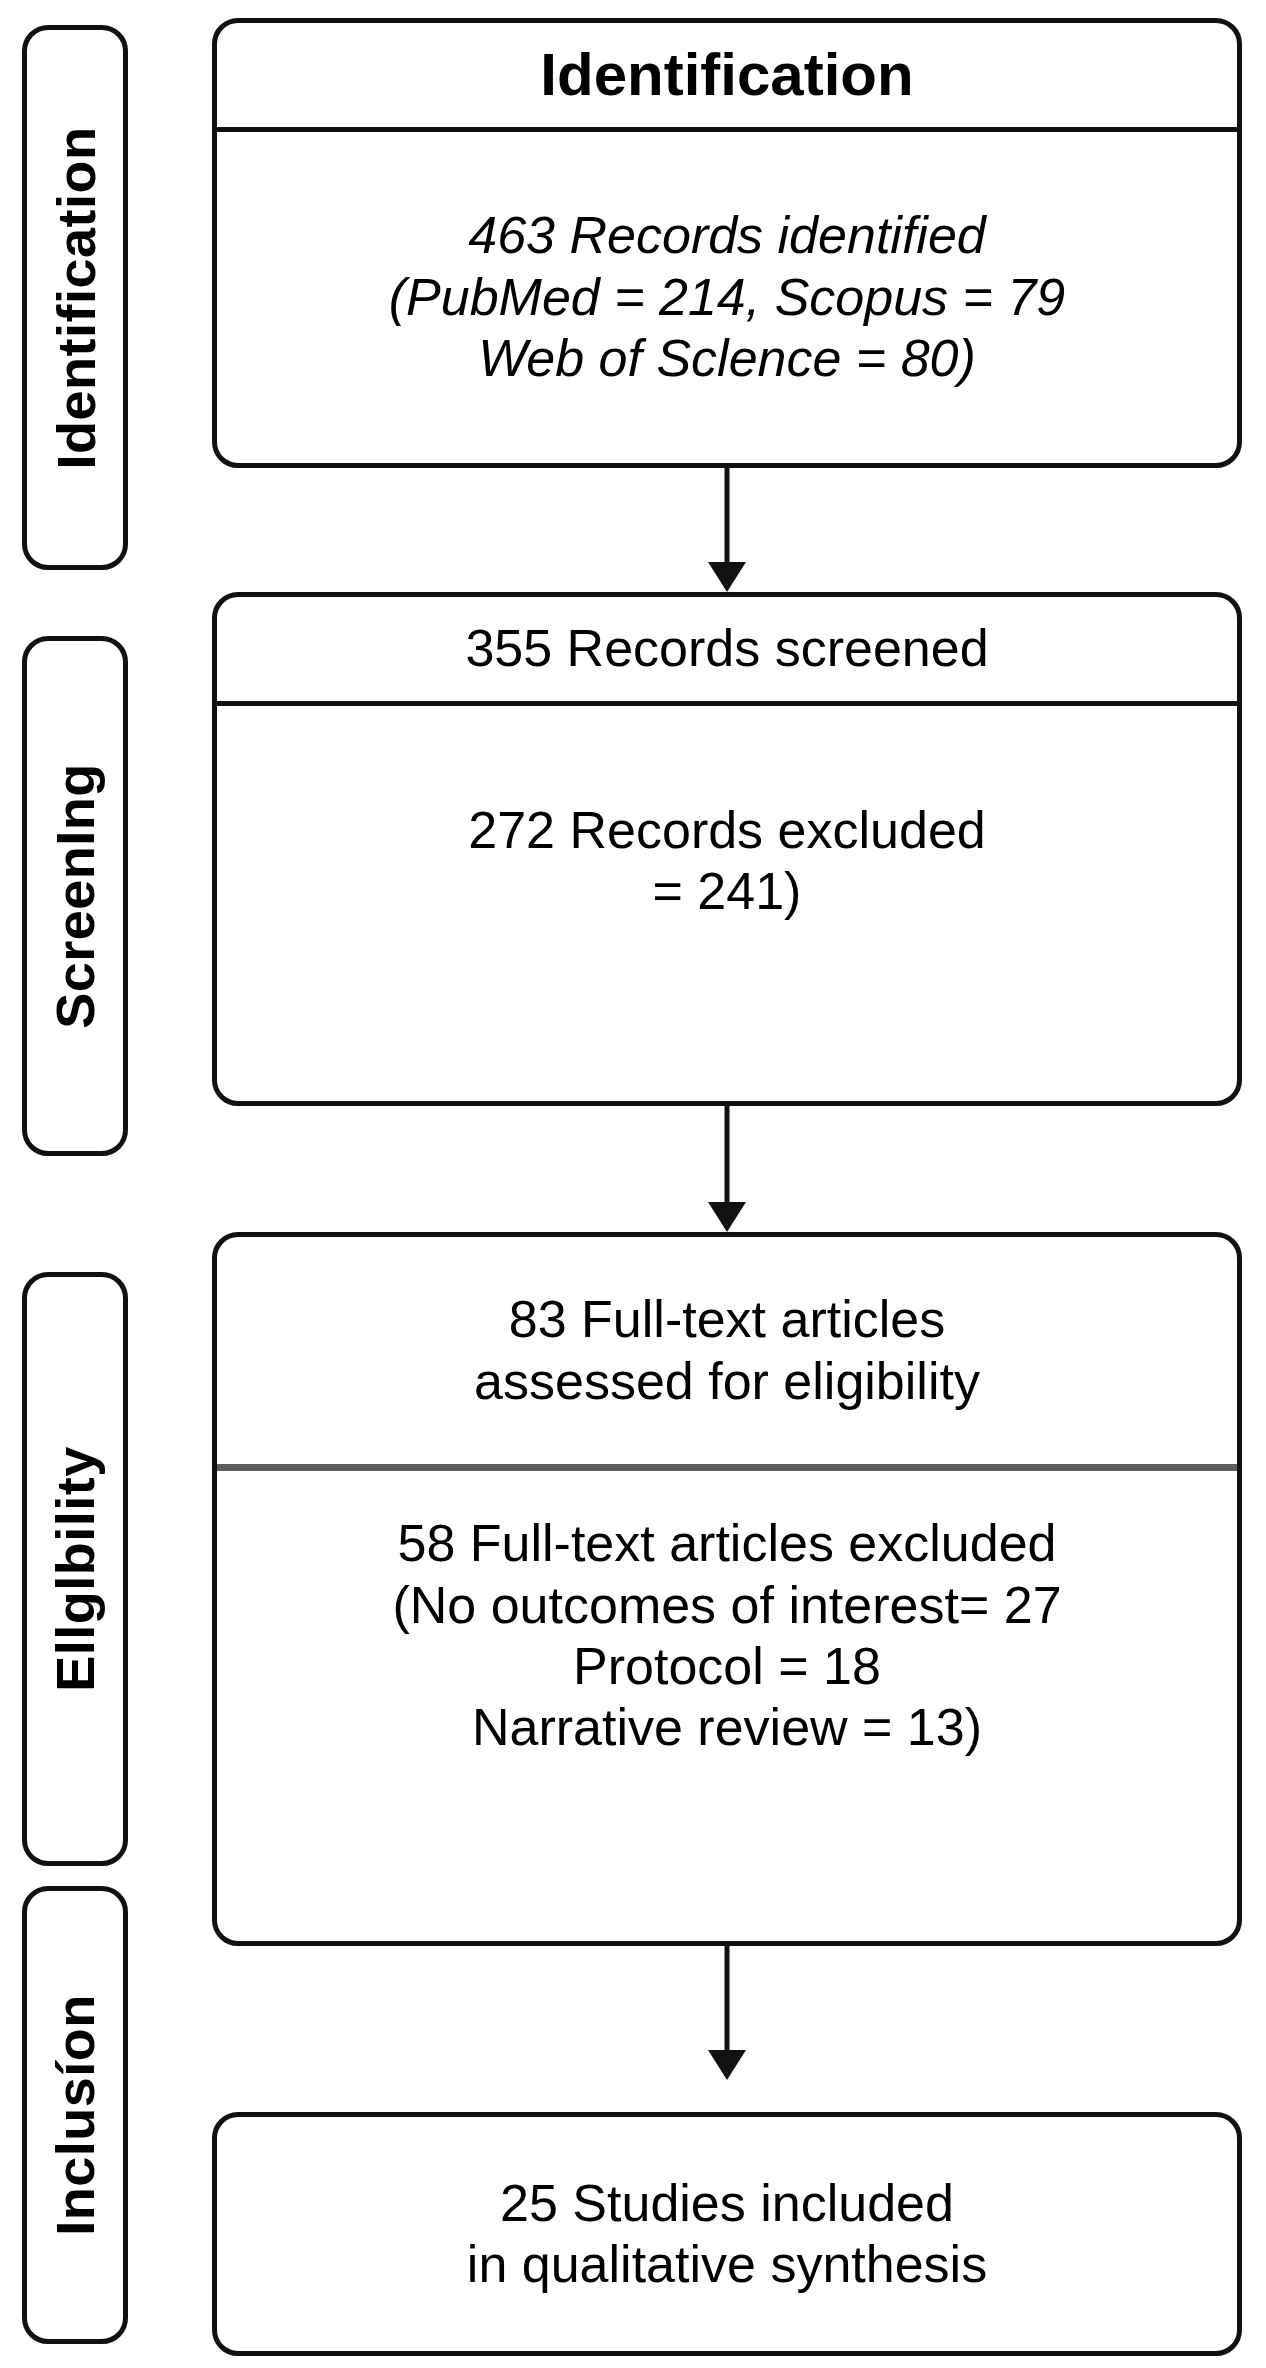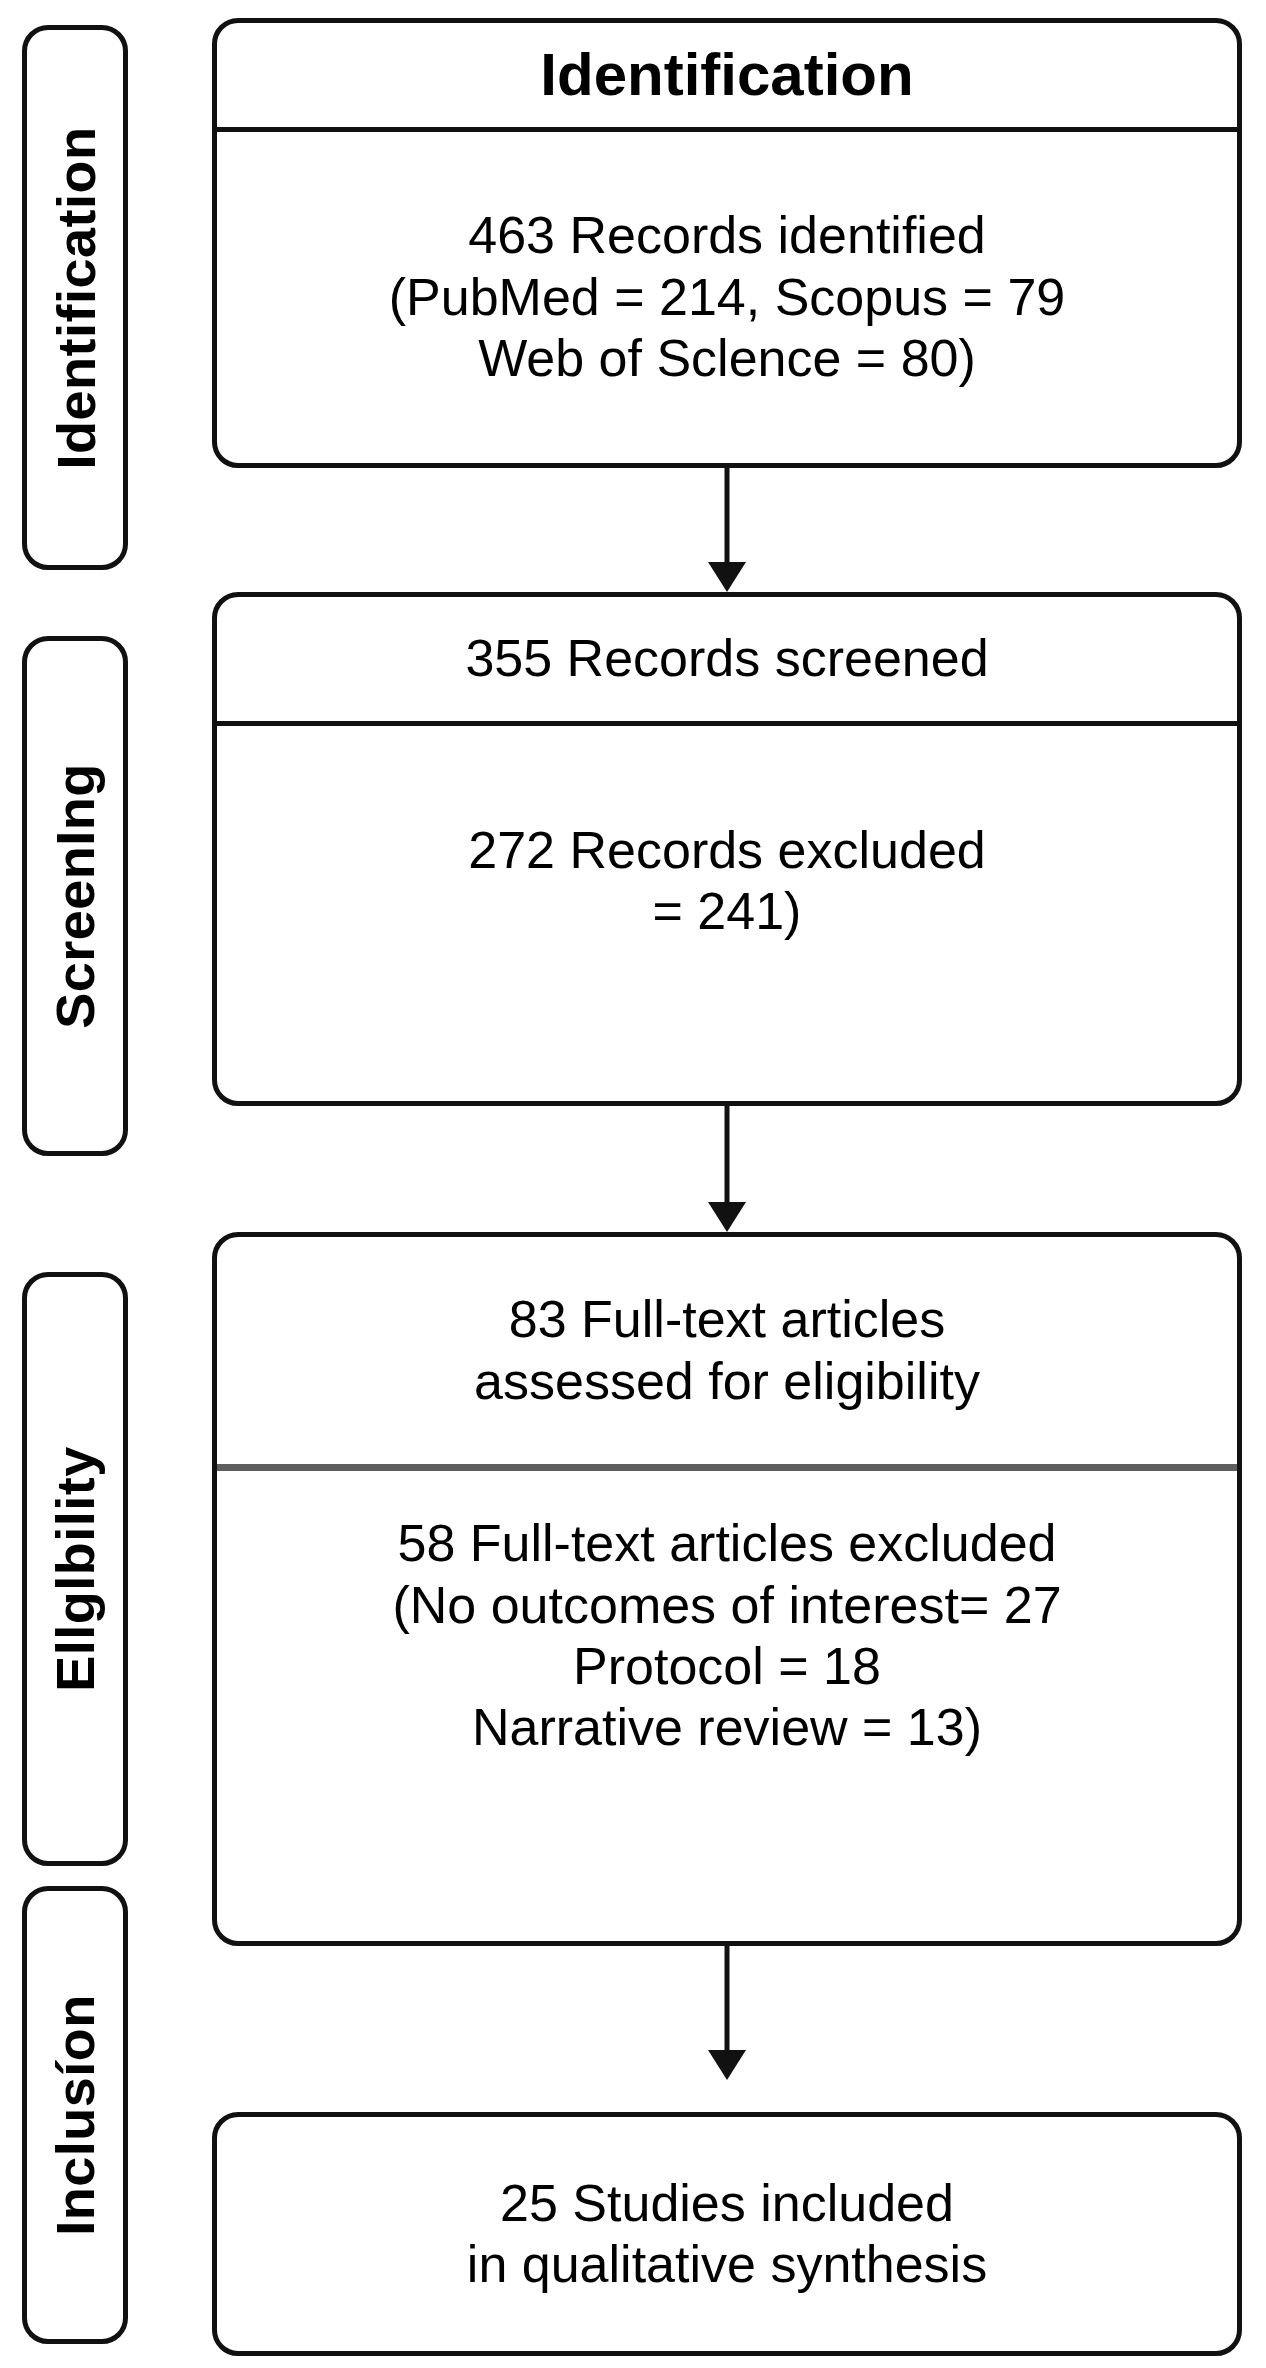--- a/index.html
+++ b/index.html
@@ -127,36 +127,36 @@
 
   <div class="stage-label" style="left:22px; top:1886px; width:106px; height:458px;">
     <span class="stage-text">Inclusíon</span>
   </div>
 
   <div class="flow-box" style="left:212px; top:18px; width:1030px; height:450px;">
     <div class="box-section" style="height:104px;">
       <div class="box-title">Identification</div>
     </div>
     <div class="divider"></div>
-    <div class="box-section" style="height:331px;">
+    <div class="box-section" style="height:331px;font-style:italic;">
       <div class="box-text">
         <span class="line">463 Records identified</span>
         <span class="line">(PubMed = 214, Scopus = 79</span>
         <span class="line">Web of Sclence = 80)</span>
       </div>
     </div>
   </div>
 
   <div class="arrow" style="left:727px; top:468px; height:124px;">
     <div class="shaft" style="height:96px;"></div>
     <div class="head" style="top:94px;"></div>
   </div>
 
   <div class="flow-box" style="left:212px; top:592px; width:1030px; height:514px;">
-    <div class="box-section" style="height:124px;">
+    <div class="box-section" style="height:104px;">
       <div class="box-text">355 Records screened</div>
     </div>
     <div class="divider"></div>
     <div class="box-section" style="height:310px;">
       <div class="box-text">
         <span class="line">272 Records excluded</span>
         <span class="line">= 241)</span>
       </div>
     </div>
   </div>

